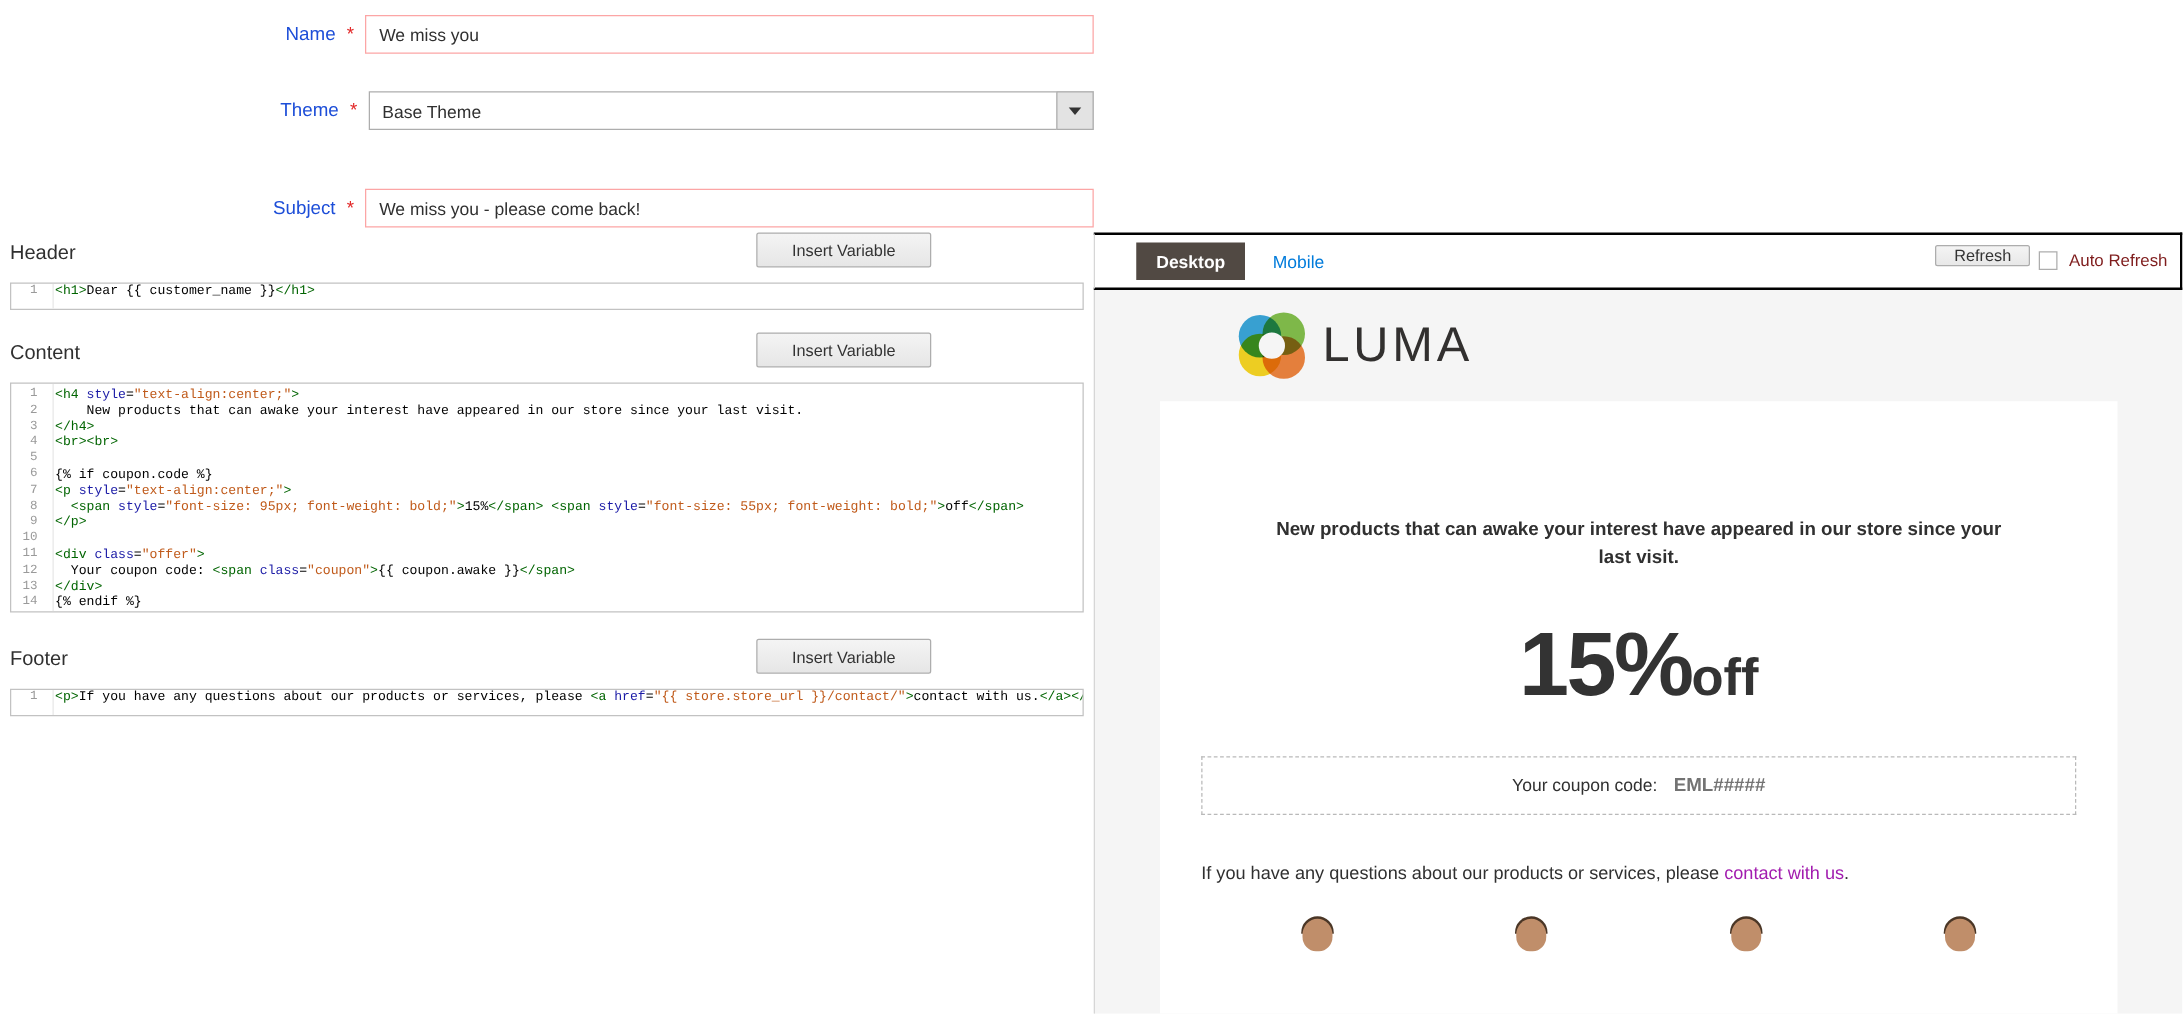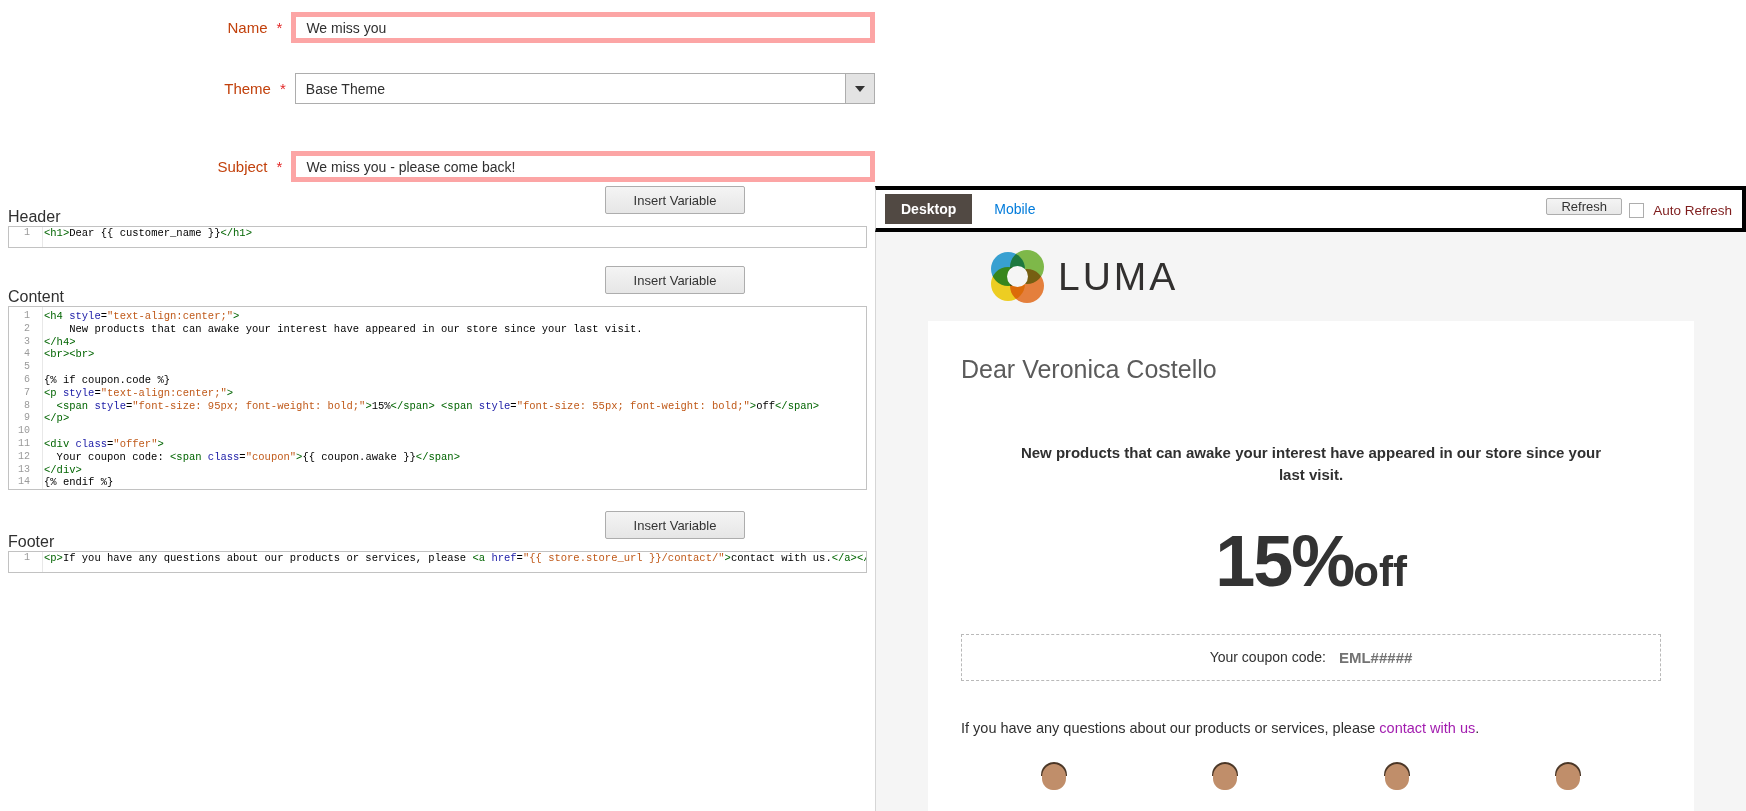--- a/index.html
+++ b/index.html
@@ -12,45 +12,45 @@
   }
   .page { position: relative; width: 1746px; height: 811px; background:#fff; }
 
   
   .form-area { position:absolute; left:0; top:0; width:875px; }
   .field-row { display:flex; align-items:flex-start; margin-bottom:30px; }
   .field-label-wrap {
     width: 440px; text-align:right; padding-right:0;
     display:flex; justify-content:flex-end; align-items:center; height:31px;
   }
-  .field-label { font-size:15px; color:#c2410c; font-weight:400; }
+  .field-label { font-size:15px; color:#1d4ed8; font-weight:400; }
   .req-star { color:#e22626; font-size:15px; margin-left:9px; margin-right:9px; line-height:1; }
   .field-input {
     width: 866px; height:31px;
-    border:5px solid #fca5a5; background:#fff;
+    border:1px solid #fca5a5; background:#fff;
     font-size:14px; color:#303030;
     padding:4px 10px; font-family:"Liberation Sans", sans-serif;
     outline:none;
   }
   .select-wrap { position:relative; width:866px; height:48px; }
   .select-box {
     width:100%; height:31px; border:1px solid #adadad; background:#fff;
     font-size:14px; color:#303030; padding:4px 10px; line-height:22px;
   }
   .select-arrow {
     position:absolute; right:0; top:0; width:30px; height:31px;
     background:#e3e3e3; border:1px solid #adadad; border-left:1px solid #adadad;
     display:flex; align-items:center; justify-content:center;
   }
   .caret { width:0;height:0;border-left:5px solid transparent;border-right:5px solid transparent;border-top:6px solid #333; }
 
   
   .editor-section { position:absolute; left:0; width:875px; }
   .editor-head { position:relative; height:40px; }
-  .editor-title { position:absolute; left:8px; top:22px; font-size:16px; color:#303030; }
+  .editor-title { position:absolute; left:8px; top:8px; font-size:16px; color:#303030; }
   .insert-var-btn {
     position:absolute; right:130px; top:0;
     width:140px; height:28px;
     background: linear-gradient(#f4f4f4,#e6e6e6);
     background-color:#eeeeee;
     border:1px solid #adadad; border-radius:2px;
     font-size:13px; color:#333; cursor:pointer;
     font-family:"Liberation Sans", sans-serif;
   }
   .code-wrap {
@@ -62,22 +62,22 @@
   .ln { width:27px; text-align:right; color:#9a9a9a; padding-right:6px; flex:none; font-size:10px; }
   .code-txt { padding-left:8px; color:#000; }
   .t-tag   { color:#006400; }
   .t-attr  { color:#1a1aa6; }
   .t-str   { color:#c05a1a; }
   .t-plain { color:#000; }
 
   
   .preview-panel { position:absolute; left:875px; top:186px; width:871px; height:625px; background:#fff; }
   .preview-toolbar {
-    position:relative; height:46px; border:4px solid #000000; border-left:1px solid #d6d6d6;
-    background:#fff; display:flex; align-items:center;
+    position:relative; height:46px; border:2px solid #000000; border-left:1px solid #d6d6d6;
+    background:#fff; display:flex; align-items:center;padding-left:24px;
   }
   .tab-desktop {
     background:#514943; color:#fff; font-size:14px; font-weight:bold;
     padding:8px 16px; margin-left:9px; height:30px; line-height:14px; cursor:pointer;
   }
   .tab-mobile { color:#007bdb; font-size:14px; margin-left:22px; cursor:pointer; }
   .refresh-btn {
     position:absolute; right:120px; top:8px; height:17px; padding:0 14px;
     background:linear-gradient(#f4f4f4,#e8e8e8); background-color:#eee;
     border:1px solid #adadad; border-radius:2px; font-size:13px; color:#333; cursor:pointer;
@@ -226,21 +226,20 @@
           <span class="lc-blue"></span>
           <span class="lc-green"></span>
           <span class="lc-orange"></span>
           <span class="lc-yellow"></span>
           <div class="luma-hole"></div>
         </div>
         <div class="luma-word">LUMA</div>
       </div>
 
       <div class="mail-body">
-        <div class="mail-greeting">Dear Veronica Costello</div>
         <div class="mail-intro">New products that can awake your interest have appeared in our store since your last visit.</div>
 
         <div class="mail-offer">
           <span class="offer-big">15%</span><span class="offer-small">off</span>
         </div>
 
         <div class="coupon-box">
           <span class="coupon-lbl">Your coupon code:</span>
           <span class="coupon-code">EML#####</span>
         </div>

